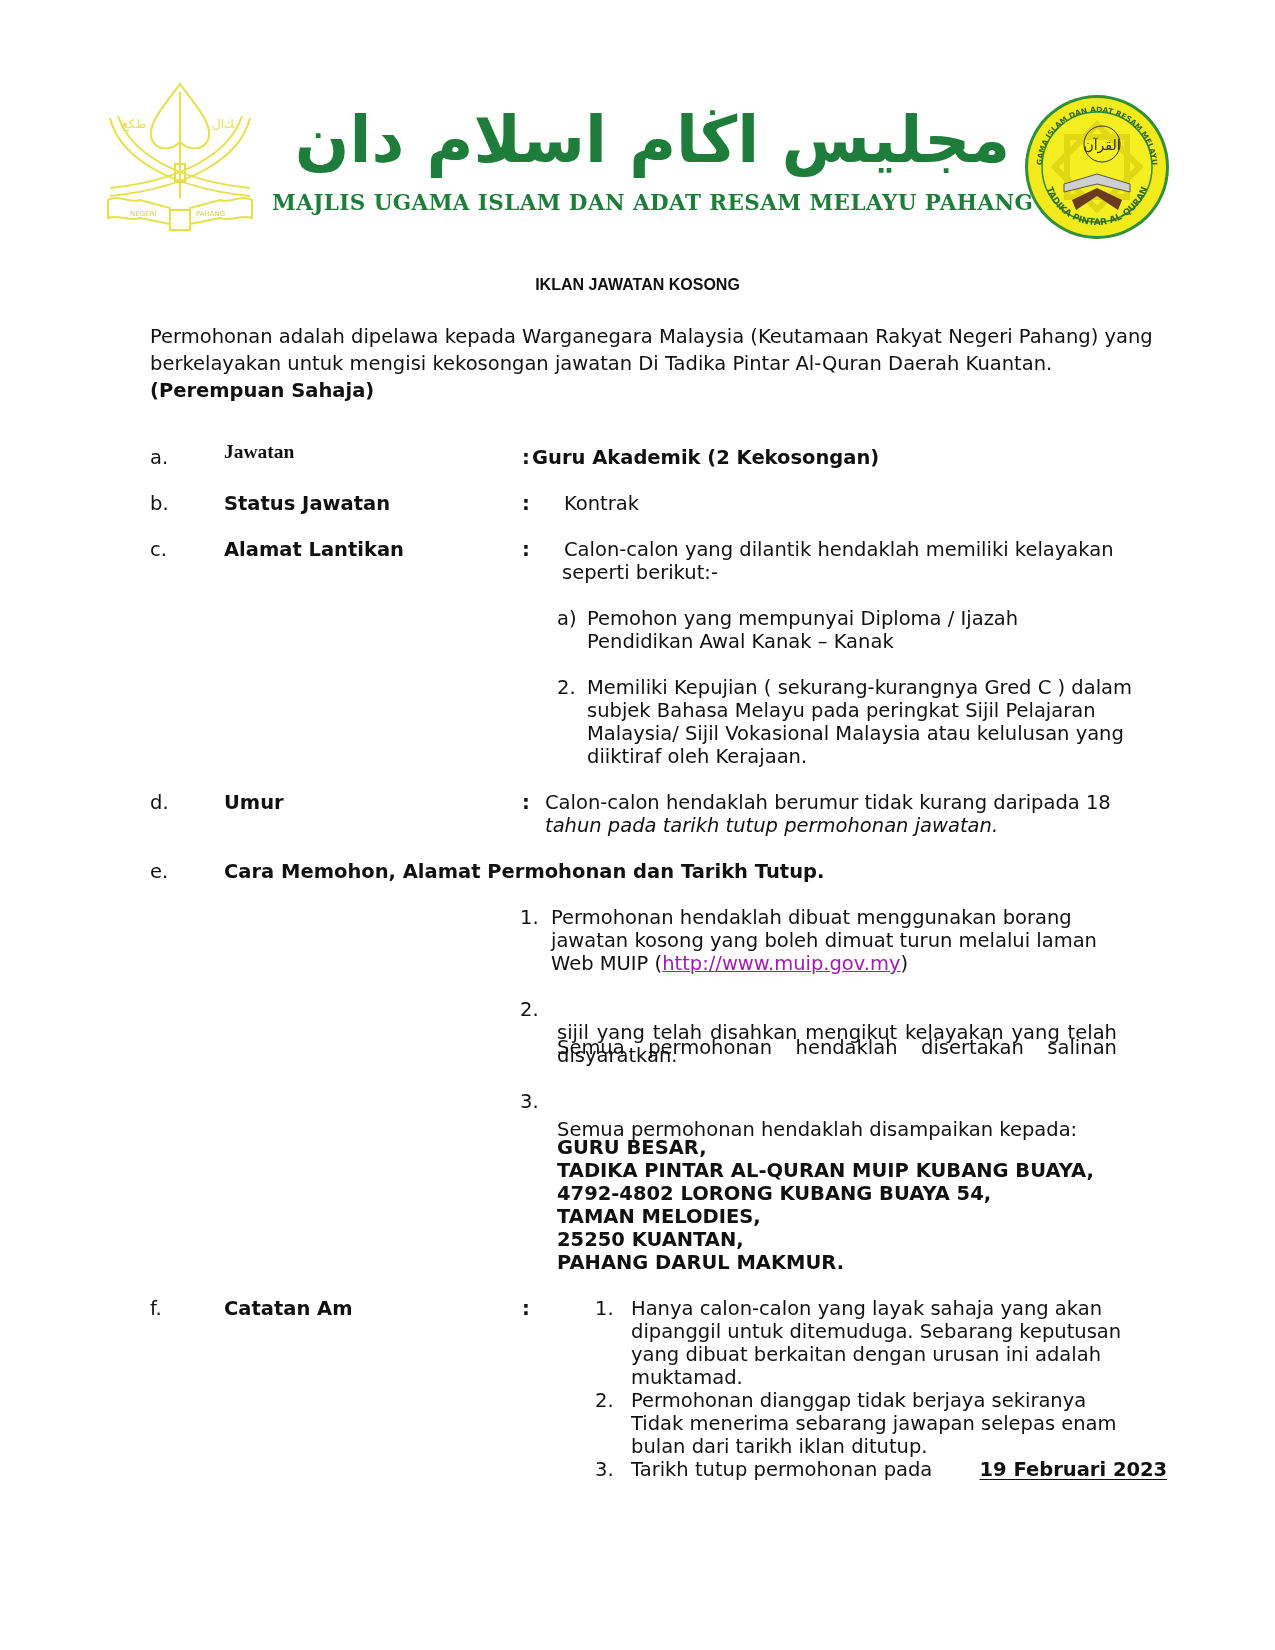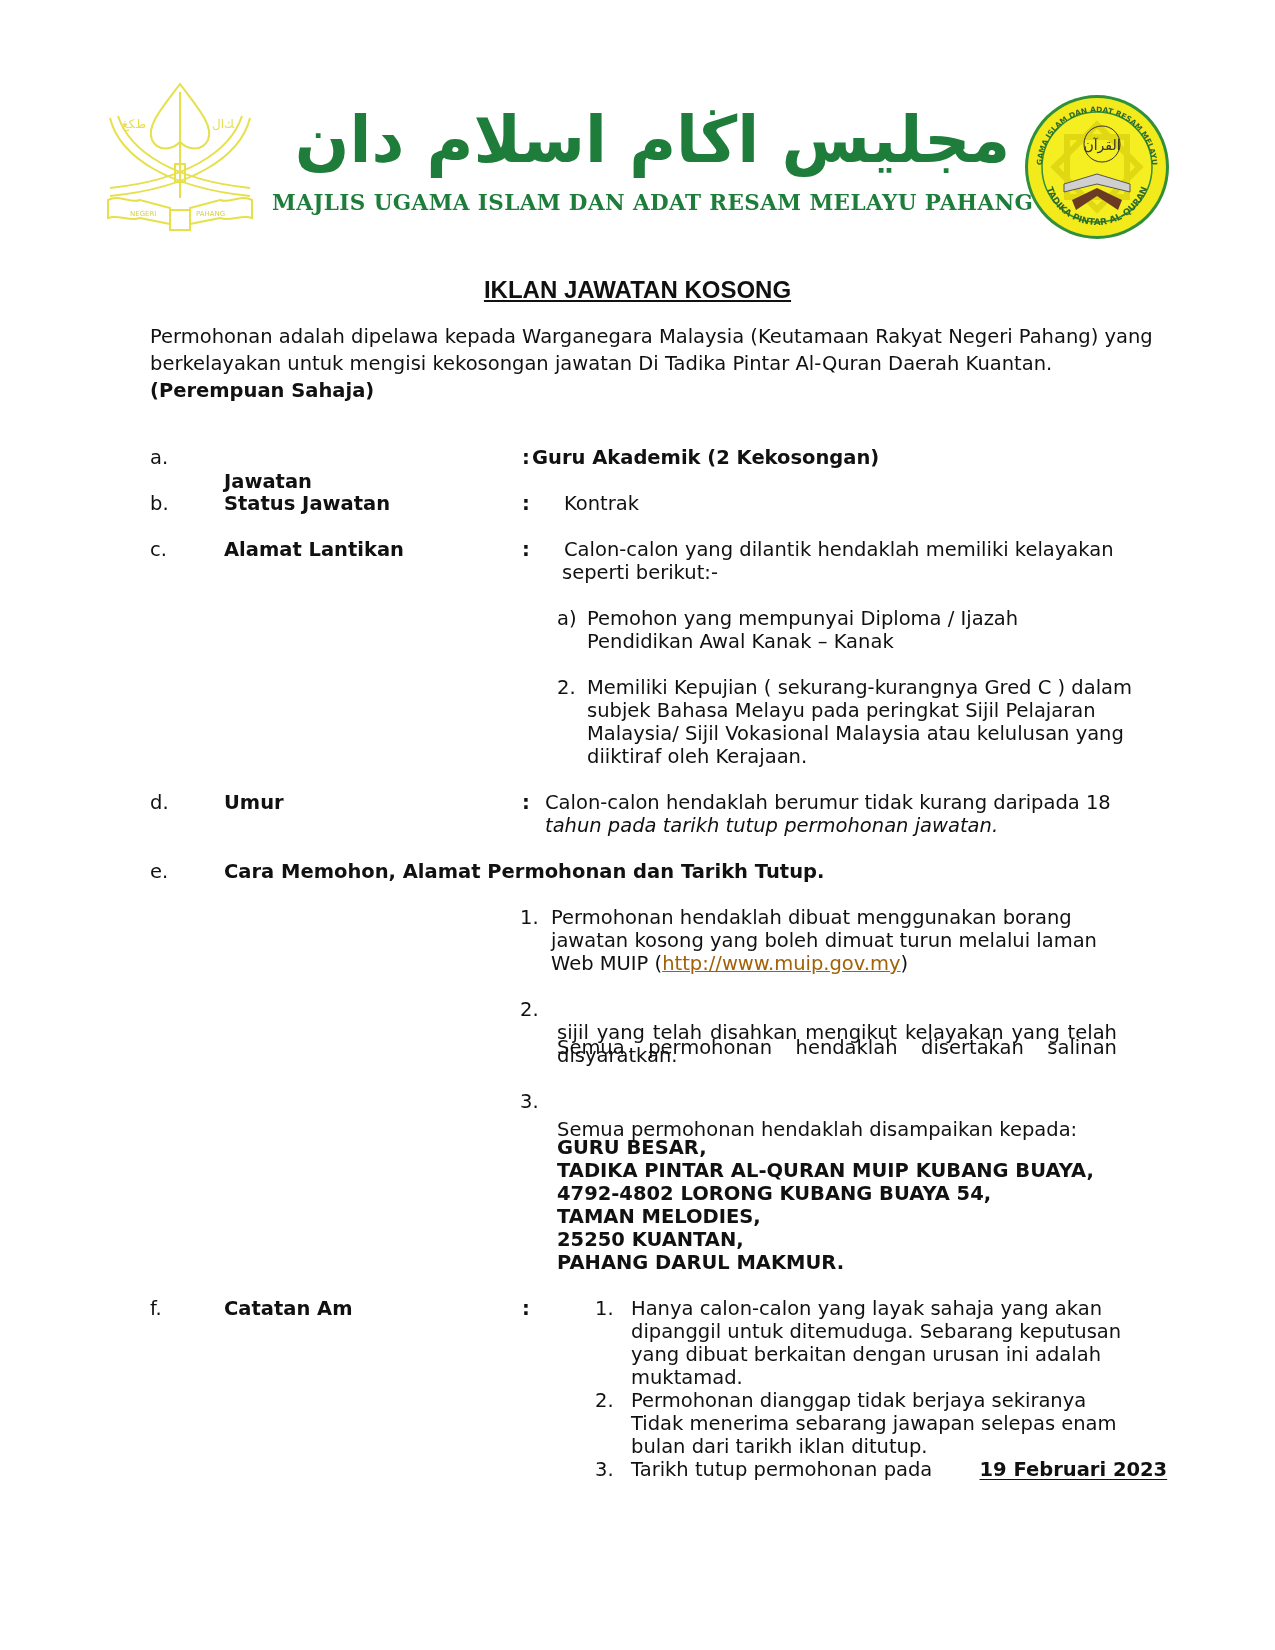--- a/index.html
+++ b/index.html
@@ -15,29 +15,29 @@
   #crest { left: 100px; top: 78px; width: 160px; height: 158px; }
   #banner-arabic { left: 268px; top: 92px; width: 742px; height: 96px; }
   #banner-latin {
     left: 272px; top: 190px; font-family: "DejaVu Serif", serif; font-weight: bold;
     font-size: 21.5px; color: #1e7d3a; letter-spacing: 0.4px; white-space: nowrap;
   }
   #seal { left: 1022px; top: 92px; width: 150px; height: 150px; }
 
   #doc-title {
     left: 0; width: 1275px; top: 276px; text-align: center;
-    font-family: "Liberation Sans", sans-serif; font-weight: bold; font-size: 24px; text-decoration: underline;
+    font-family: "Liberation Sans", sans-serif; font-weight: bold; font-size: 16px;
   }
   .para { left: 150px; font-size: 19.5px; line-height: 27.5px; white-space: nowrap; }
 
   .letter { left: 150px; }
   .label  { left: 224px; font-weight: bold; }
   .colon  { left: 522px; font-weight: bold; }
 
-  a.link { color: #a16207; text-decoration: underline; }
+  a.link { color: #a21caf; text-decoration: underline; }
   .justify-line { display: flex; justify-content: space-between; width: 560px; }
   .u { text-decoration: underline; text-underline-offset: 3px; margin-left: 41px; }
 </style>
 </head>
 <body>
 
 <div id="header">
 
   <svg id="crest" class="abs" viewBox="0 0 160 158">
     <g fill="none" stroke="#e6e04a" stroke-width="2">
@@ -94,21 +94,21 @@
 </div>
 
 <div id="doc-title" class="abs">IKLAN JAWATAN KOSONG</div>
 
 <div class="abs para" style="top:323px;">Permohonan adalah dipelawa kepada Warganegara Malaysia (Keutamaan Rakyat Negeri Pahang) yang</div>
 <div class="abs para" style="top:350px;">berkelayakan untuk mengisi kekosongan jawatan Di Tadika Pintar Al-Quran Daerah Kuantan.</div>
 <div class="abs para bold" style="top:377px;">(Perempuan Sahaja)</div>
 
 <div>
   <div class="abs txt letter" style="top:446px;">a.</div>
-  <div class="abs txt label" style="top:470px;">Jawatan</div>
+  <div class="abs txt label" style="top:440px;font-family:Liberation Serif, serif;">Jawatan</div>
   <div class="abs txt colon" style="top:446px;">:</div>
   <div class="abs txt bold" style="left:532px;top:446px;">Guru Akademik (2 Kekosongan)</div>
 </div>
 
 <div>
   <div class="abs txt letter" style="top:492px;">b.</div>
   <div class="abs txt label" style="top:492px;">Status Jawatan</div>
   <div class="abs txt colon" style="top:492px;">:</div>
   <div class="abs txt" style="left:564px;top:492px;">Kontrak</div>
 </div>

